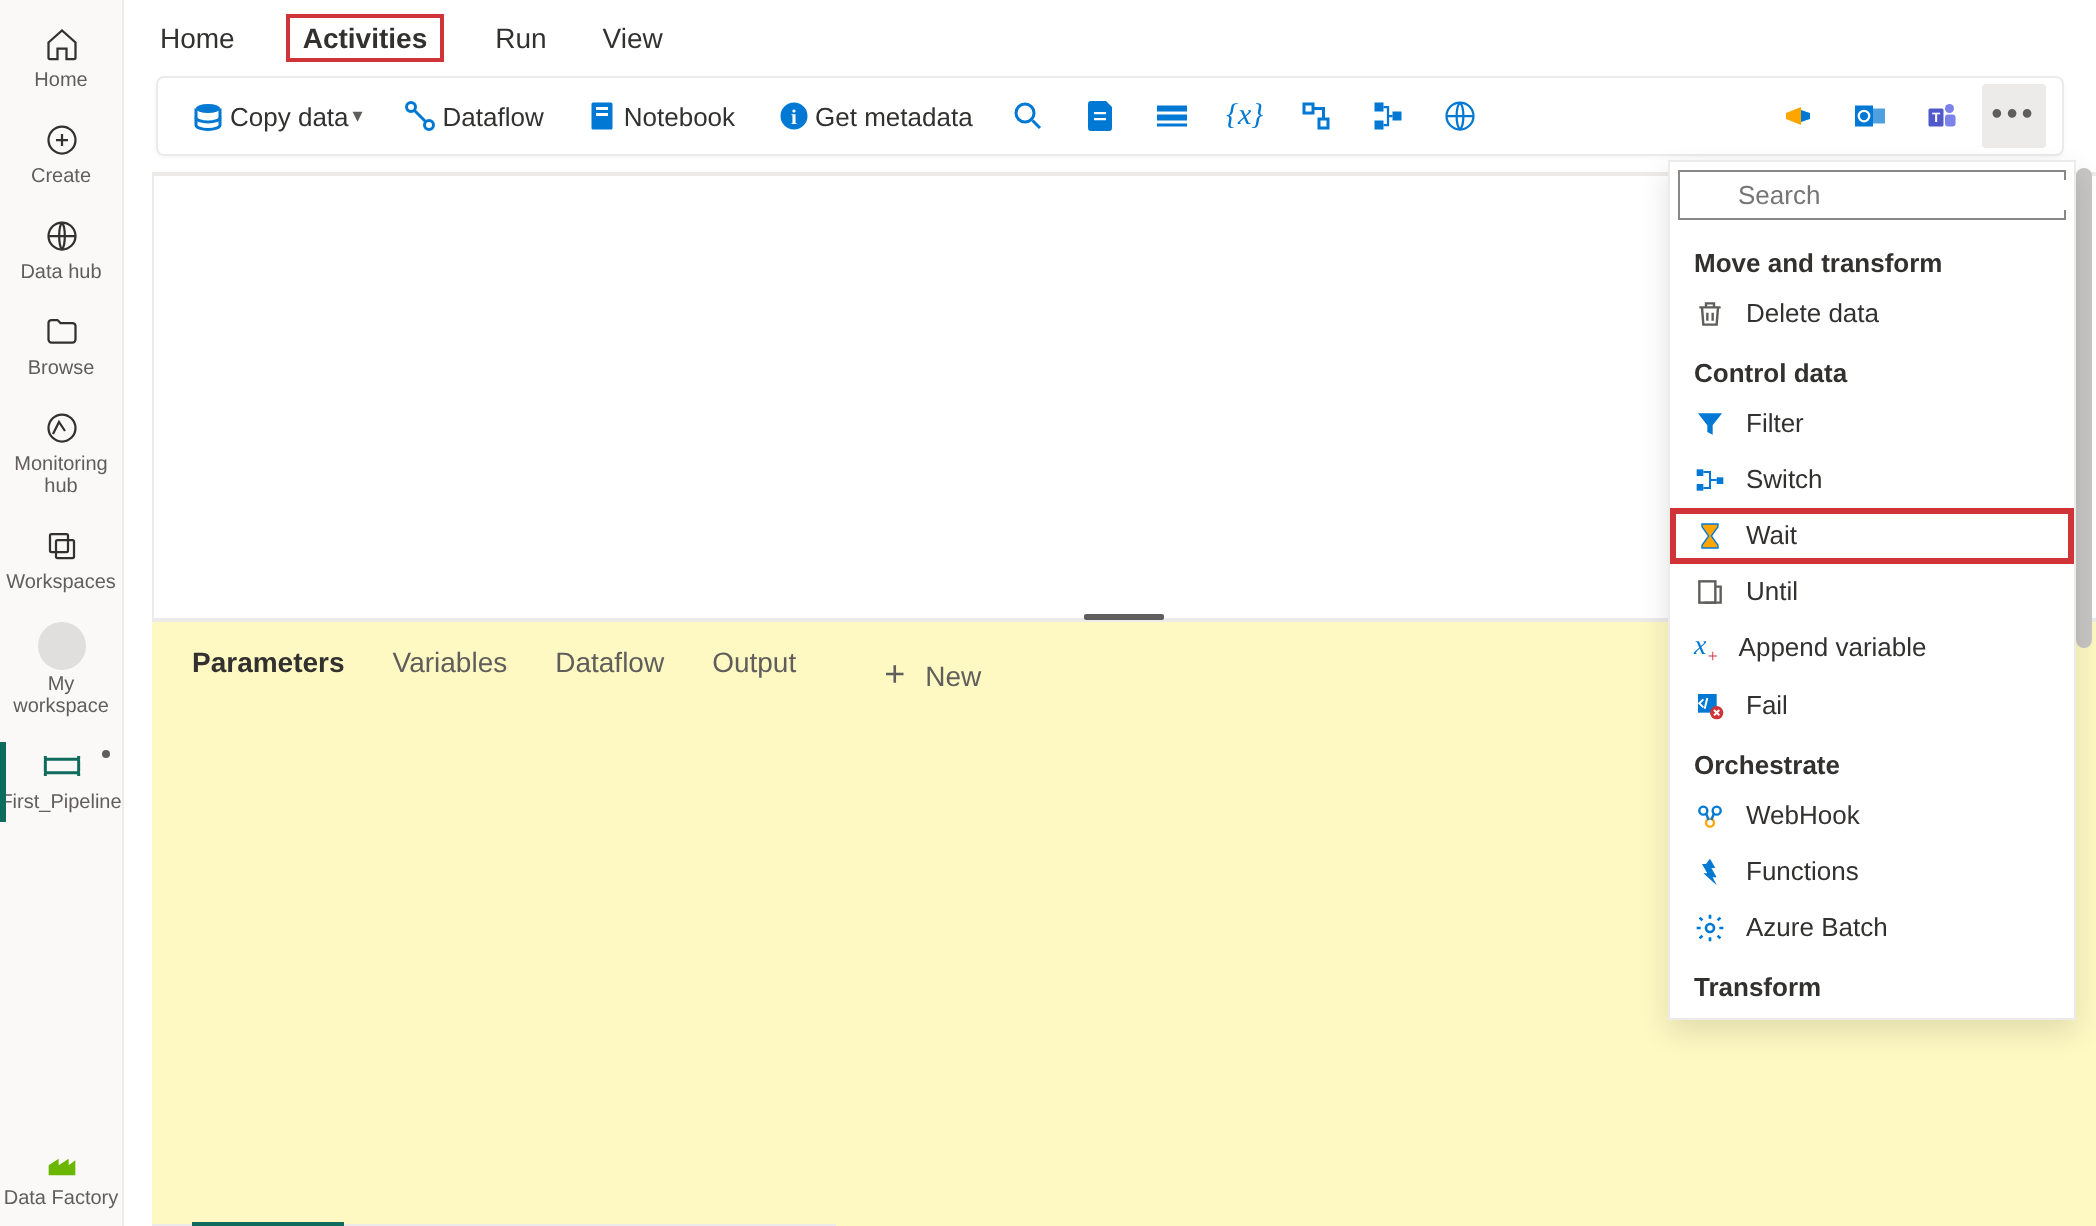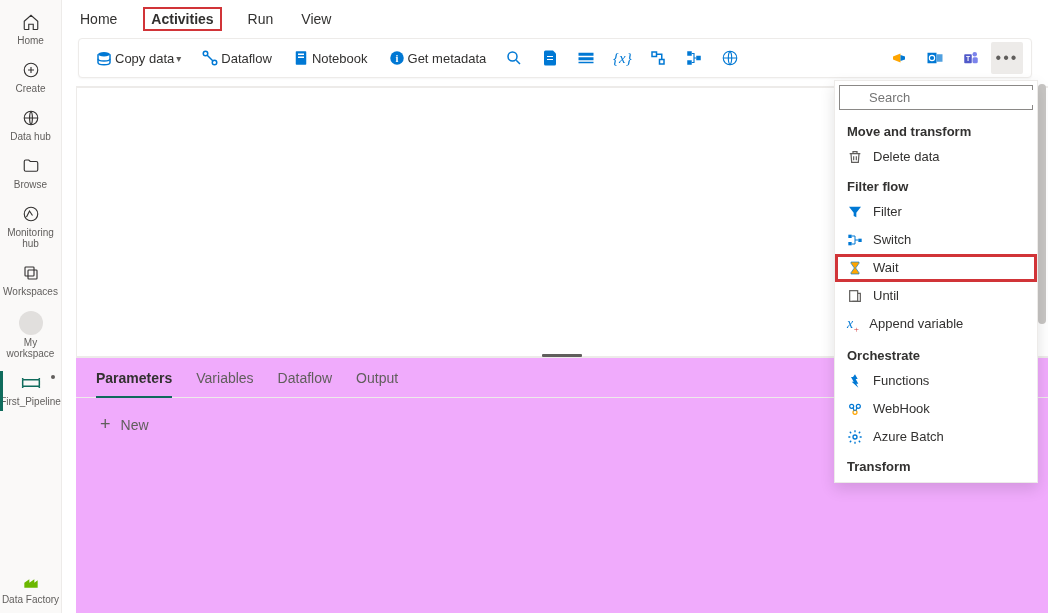--- a/index.html
+++ b/index.html
@@ -33,21 +33,21 @@
     .tb-icon-only.active { background: #edebe9; }
     .tb-sep { flex: 1; }
     .chev { font-size: 10px; color: #605e5c; }
     
     
     .canvas-area { flex: 1; background: #fff; border-top: 1px solid #edebe9; margin: 0 0 0 14px; position: relative; }
     .canvas-box { position: absolute; left: 0; right: 0; top: 0; bottom: 0; border: 1px solid #edebe9; border-right: none; }
     .drag-handle { position: absolute; left: 50%; transform: translateX(-50%); bottom: 0; width: 40px; height: 3px; background: #605e5c; border-radius: 1px; }
     
     
-    .bottom-panel { height: 256px; background: #f0abfc; border-top: 1px solid #edebe9; margin-left: 14px; display: flex; flex-direction: column; }
+    .bottom-panel { height: 303px; background: #fef9c3; border-top: 1px solid #edebe9; margin-left: 14px; display: flex; flex-direction: row; }
     .bp-tabs { display: flex; gap: 24px; padding: 12px 20px 0; border-bottom: 1px solid #edebe9; }
     .bp-tab { font-size: 14px; padding-bottom: 10px; cursor: pointer; color: #605e5c; }
     .bp-tab.active { color: #323130; font-weight: 600; border-bottom: 2px solid #0f6b5c; margin-bottom: -1px; }
     .bp-body { padding: 16px 24px; }
     .new-row { display: flex; align-items: center; gap: 10px; cursor: pointer; color: #605e5c; font-size: 14px; }
     .plus { font-size: 18px; font-weight: 300; color: #605e5c; }
     
     
     .dropdown { position: absolute; right: 10px; top: 80px; width: 204px; background: #fff; border: 1px solid #edebe9; box-shadow: 0 6px 14px rgba(0,0,0,0.12); z-index: 10; max-height: 520px; overflow-y: auto; padding-bottom: 4px; }
     .dd-search { margin: 4px 4px 6px; border: 1px solid #8a8886; display: flex; align-items: center; padding: 4px 23px; gap: 6px; }
@@ -284,21 +284,21 @@
     </div>
 
     <div class="dd-heading">Move and transform</div>
     <div class="dd-item">
       <svg width="16" height="16" viewBox="0 0 24 24" fill="none" stroke="#605e5c" stroke-width="1.8">
           <path d="M4 7h16M9 7V4h6v3M6 7l1 13h10l1-13M10 11v6M14 11v6"></path>
         </svg>
       <span>Delete data</span>
     </div>
 
-    <div class="dd-heading">Filter flow</div>
+    <div class="dd-heading">Control data</div>
     <div class="dd-item">
       <svg width="16" height="16" viewBox="0 0 24 24" fill="#0078d4">
           <path d="M3 4h18l-7 9v7l-4-2v-5z"></path>
         </svg>
       <span>Filter</span>
     </div>
     <div class="dd-item">
       <svg width="16" height="16" viewBox="0 0 24 24" fill="#0078d4">
           <rect x="2" y="4" width="5" height="5"></rect>
           <rect x="2" y="15" width="5" height="5"></rect>
@@ -317,38 +317,47 @@
       <svg width="16" height="16" viewBox="0 0 24 24" fill="none" stroke="#605e5c" stroke-width="1.8">
           <rect x="4" y="4" width="12" height="16"></rect>
           <path d="M16 8h4v12H8"></path>
         </svg>
       <span>Until</span>
     </div>
     <div class="dd-item">
       <span style="color:#0078d4;font-style:italic;font-family:serif;font-size:14px;position:relative">x<sub style="font-size:9px;color:#d13438">+</sub></span>
       <span>Append variable</span>
     </div>
+    <div class="dd-item">
+      <svg width="16" height="16" viewBox="0 0 24 24">
+          <rect x="3" y="3" width="14" height="14" fill="#0078d4"></rect>
+          <path d="M7 7l-3 3 3 3M10 6l-2 8" stroke="#fff" stroke-width="1.5" fill="none"></path>
+          <circle cx="17" cy="17" r="5" fill="#d13438"></circle>
+          <path d="M15 15l4 4M19 15l-4 4" stroke="#fff" stroke-width="1.5"></path>
+        </svg>
+      <span>Fail</span>
+    </div>
 
     <div class="dd-heading">Orchestrate</div>
-    <div class="dd-item">
-      <svg width="16" height="16" viewBox="0 0 24 24" fill="#0078d4">
-          <path d="M12 2l4 7h-3l4 7h-3l3 6-10-9h3l-4-7h3z"></path>
-        </svg>
-      <span>Functions</span>
-    </div>
     <div class="dd-item">
       <svg width="16" height="16" viewBox="0 0 24 24" fill="none" stroke="#0078d4" stroke-width="1.8">
           <circle cx="7" cy="8" r="3"></circle>
           <circle cx="17" cy="8" r="3"></circle>
           <circle cx="12" cy="17" r="3" stroke="#ffa500"></circle>
           <path d="M9 10l2 5M15 10l-2 5"></path>
         </svg>
       <span>WebHook</span>
     </div>
     <div class="dd-item">
+      <svg width="16" height="16" viewBox="0 0 24 24" fill="#0078d4">
+          <path d="M12 2l4 7h-3l4 7h-3l3 6-10-9h3l-4-7h3z"></path>
+        </svg>
+      <span>Functions</span>
+    </div>
+    <div class="dd-item">
       <svg width="16" height="16" viewBox="0 0 24 24" fill="none" stroke="#0078d4" stroke-width="2">
           <circle cx="12" cy="12" r="3"></circle>
           <path d="M12 2v3M12 19v3M4.2 4.2l2.1 2.1M17.7 17.7l2.1 2.1M2 12h3M19 12h3M4.2 19.8l2.1-2.1M17.7 6.3l2.1-2.1"></path>
         </svg>
       <span>Azure Batch</span>
     </div>
 
     <div class="dd-heading">Transform</div>
   </div>
 

